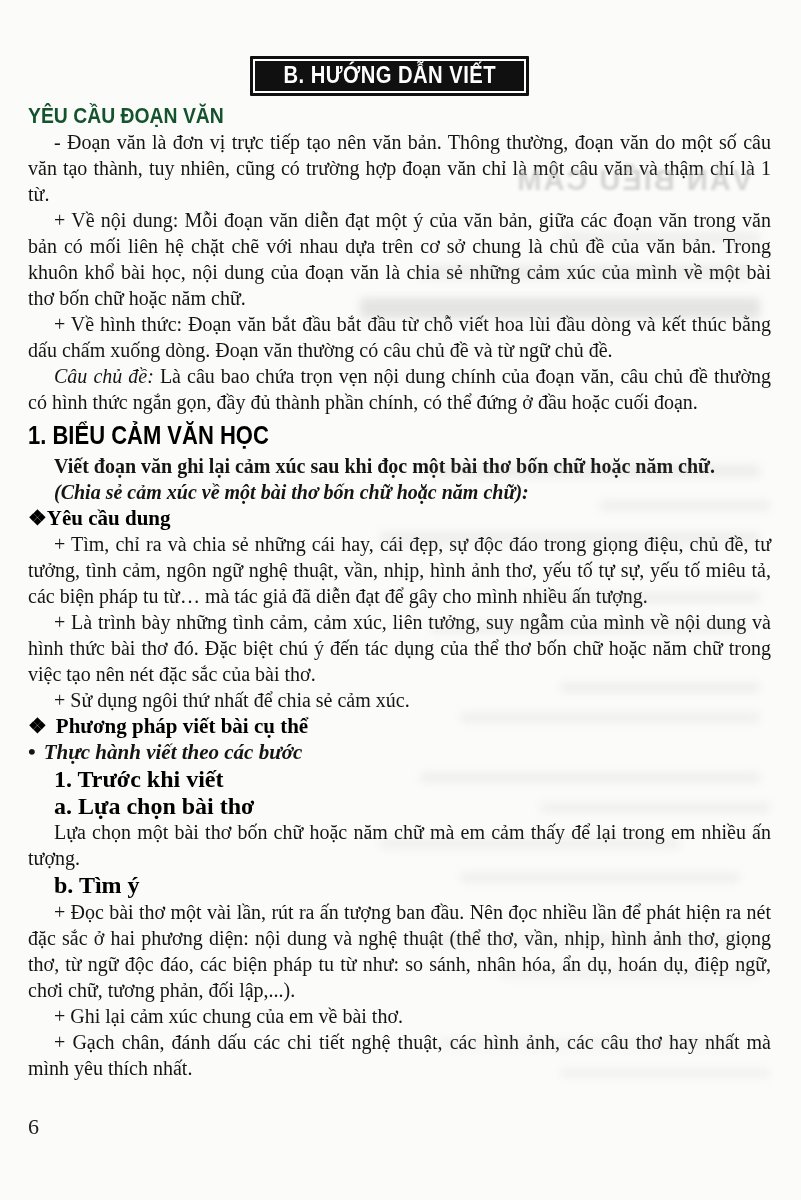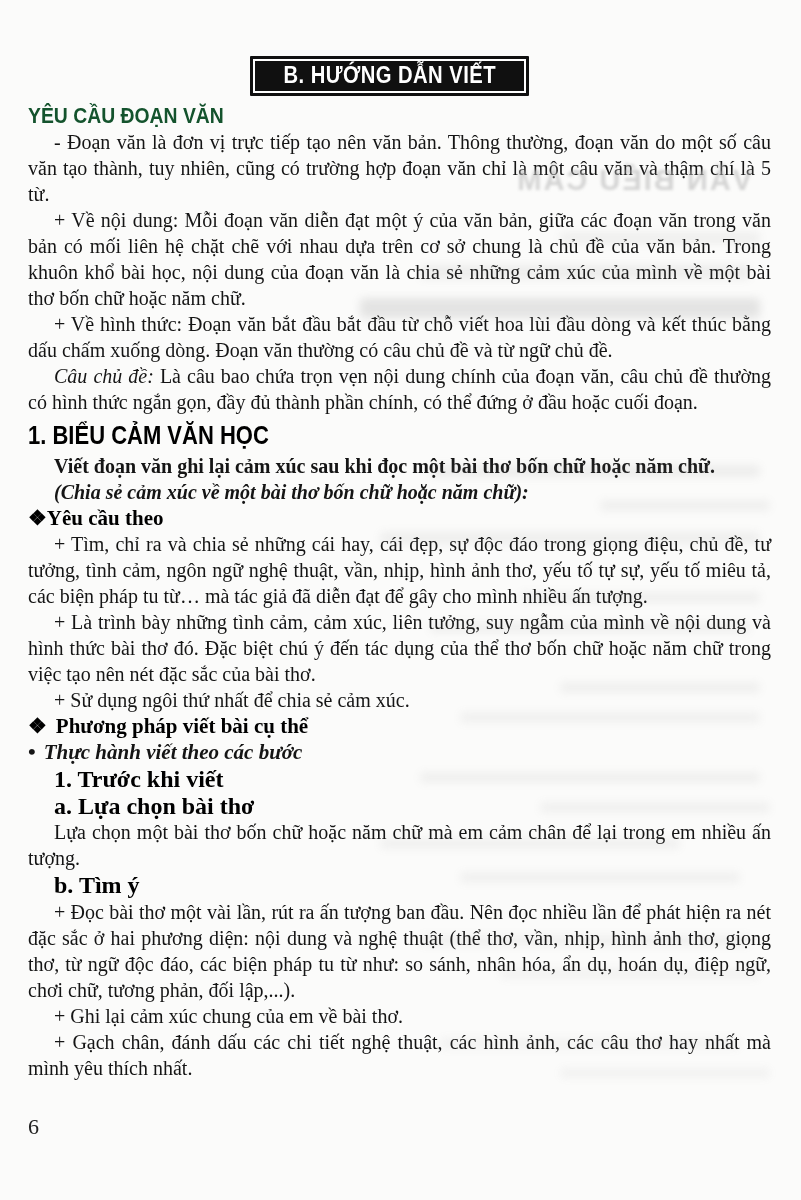--- a/index.html
+++ b/index.html
@@ -112,48 +112,48 @@
   <div class="banner-wrap">
     <span class="banner">
       <span class="cond">B. HƯỚNG DẪN VIẾT</span>
     </span>
   </div>
 
   <div class="h-sans">
     <span class="cond">YÊU CẦU ĐOẠN VĂN</span>
   </div>
 
-  <p class="para">- Đoạn văn là đơn vị trực tiếp tạo nên văn bản. Thông thường, đoạn văn do một số câu văn tạo thành, tuy nhiên, cũng có trường hợp đoạn văn chỉ là một câu văn và thậm chí là 5 từ.</p>
+  <p class="para">- Đoạn văn là đơn vị trực tiếp tạo nên văn bản. Thông thường, đoạn văn do một số câu văn tạo thành, tuy nhiên, cũng có trường hợp đoạn văn chỉ là một câu văn và thậm chí là 1 từ.</p>
   <p class="para">+ Về nội dung: Mỗi đoạn văn diễn đạt một ý của văn bản, giữa các đoạn văn trong văn bản có mối liên hệ chặt chẽ với nhau dựa trên cơ sở chung là chủ đề của văn bản. Trong khuôn khổ bài học, nội dung của đoạn văn là chia sẻ những cảm xúc của mình về một bài thơ bốn chữ hoặc năm chữ.</p>
   <p class="para">+ Về hình thức: Đoạn văn bắt đầu bắt đầu từ chỗ viết hoa lùi đầu dòng và kết thúc bằng dấu chấm xuống dòng. Đoạn văn thường có câu chủ đề và từ ngữ chủ đề.</p>
 
   <p class="para"><span class="lead-italic">Câu chủ đề:</span><span> Là câu bao chứa trọn vẹn nội dung chính của đoạn văn, câu chủ đề thường có hình thức ngắn gọn, đầy đủ thành phần chính, có thể đứng ở đầu hoặc cuối đoạn.</span></p>
 
 
   <div class="h-sans-big">
     <span class="cond">1. BIỂU CẢM VĂN HỌC</span>
   </div>
 
   <p class="task b">Viết đoạn văn ghi lại cảm xúc sau khi đọc một bài thơ bốn chữ hoặc năm chữ.</p>
   <p class="task bi">(Chia sẻ cảm xúc về một bài thơ bốn chữ hoặc năm chữ):</p>
 
-  <p class="diamond-line"><span class="diamond">❖</span><span>Yêu cầu theo</span></p>
+  <p class="diamond-line"><span class="diamond">❖</span><span>Yêu cầu dung</span></p>
 
   <p class="para">+ Tìm, chỉ ra và chia sẻ những cái hay, cái đẹp, sự độc đáo trong giọng điệu, chủ đề, tư tưởng, tình cảm, ngôn ngữ nghệ thuật, vần, nhịp, hình ảnh thơ, yếu tố tự sự, yếu tố miêu tả, các biện pháp tu từ… mà tác giả đã diễn đạt để gây cho mình nhiều ấn tượng.</p>
   <p class="para">+ Là trình bày những tình cảm, cảm xúc, liên tưởng, suy ngẫm của mình về nội dung và hình thức bài thơ đó. Đặc biệt chú ý đến tác dụng của thể thơ bốn chữ hoặc năm chữ trong việc tạo nên nét đặc sắc của bài thơ.</p>
   <p class="para noj">+ Sử dụng ngôi thứ nhất để chia sẻ cảm xúc.</p>
 
   <p class="diamond-line"><span class="diamond gap">❖</span><span>Phương pháp viết bài cụ thể</span></p>
 
   <p class="bullet-line bi" style="margin:0;"><span class="bullet-dot">•</span><span>Thực hành viết theo các bước</span></p>
 
   <p class="subhead" style="margin:1px 0 0 26px;">1. Trước khi viết</p>
   <p class="subhead" style="margin:1px 0 0 26px;">a. Lựa chọn bài thơ</p>
 
-  <p class="para">Lựa chọn một bài thơ bốn chữ hoặc năm chữ mà em cảm chân để lại trong em nhiều ấn tượng.</p>
+  <p class="para">Lựa chọn một bài thơ bốn chữ hoặc năm chữ mà em cảm thấy để lại trong em nhiều ấn tượng.</p>
 
   <p class="subhead" style="margin:1px 0 1px 26px;">b. Tìm ý</p>
 
   <p class="para">+ Đọc bài thơ một vài lần, rút ra ấn tượng ban đầu. Nên đọc nhiều lần để phát hiện ra nét đặc sắc ở hai phương diện: nội dung và nghệ thuật (thể thơ, vần, nhịp, hình ảnh thơ, giọng thơ, từ ngữ độc đáo, các biện pháp tu từ như: so sánh, nhân hóa, ẩn dụ, hoán dụ, điệp ngữ, chơi chữ, tương phản, đối lập,...).</p>
   <p class="para noj">+ Ghi lại cảm xúc chung của em về bài thơ.</p>
   <p class="para">+ Gạch chân, đánh dấu các chi tiết nghệ thuật, các hình ảnh, các câu thơ hay nhất mà mình yêu thích nhất.</p>
 
   <div class="page-number">6</div>
 
 </div>

